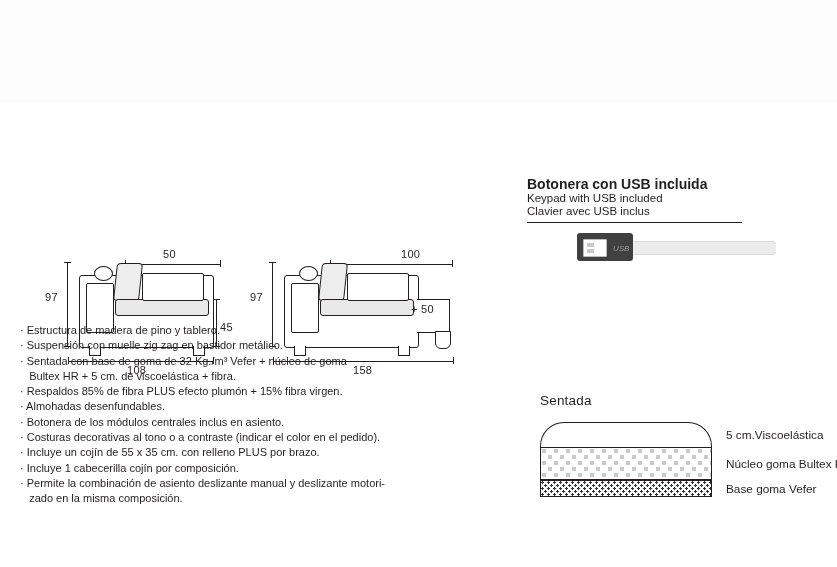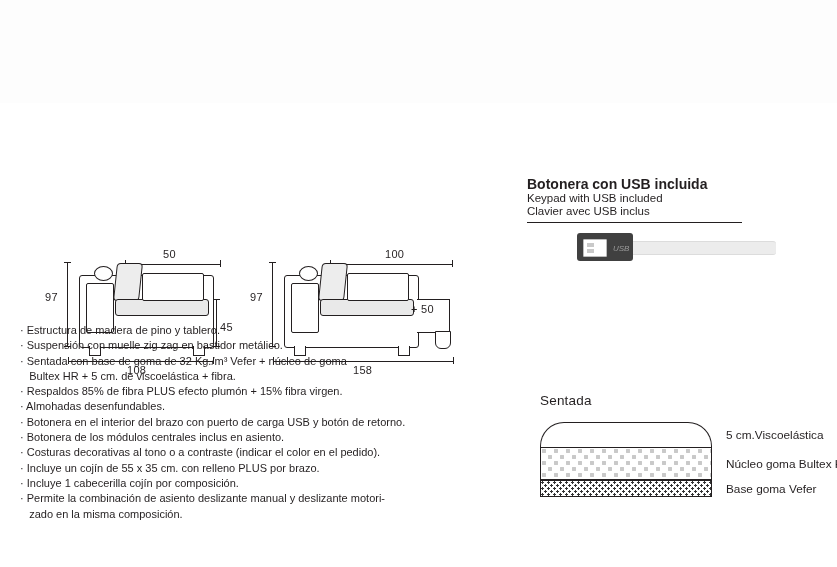--- a/index.html
+++ b/index.html
@@ -300,21 +300,21 @@
       <div class="tick" style="left:68px; top:254px;"></div>
       <div class="tick" style="left:213px; top:254px;"></div>
       <div class="dim-label" style="left:127px; top:261px;">108</div>
     </div>
 
     <div>
 
       <div class="hline" style="left:330px; top:161px; width:122px;"></div>
       <div class="tick" style="left:330px; top:157px;"></div>
       <div class="tick" style="left:452px; top:157px;"></div>
-      <div class="dim-label" style="left:385px; top:145px;">100</div>
+      <div class="dim-label" style="left:401px; top:145px;">100</div>
 
       <div class="vline" style="left:272px; top:159px; height:84px;"></div>
       <div class="tick-h" style="left:269px; top:159px;"></div>
       <div class="tick-h" style="left:269px; top:243px;"></div>
       <div class="dim-label" style="left:250px; top:188px;">97</div>
 
       <div class="sofa-body" style="left:284px; top:172px; width:133px; height:71px;"></div>
       <div class="sofa-inner" style="left:291px; top:180px; width:26px; height:48px;"></div>
       <div class="cushion" style="left:320px; top:160px; width:24px; height:36px; transform:skewX(-6deg);"></div>
       <div class="pillow" style="left:299px; top:163px; width:17px; height:13px;"></div>
@@ -349,21 +349,20 @@
   </div>
 
   <div class="features">
     <ul>
       <li>· Estructura de madera de pino y tablero.</li>
       <li>· Suspensión con muelle zig zag en bastidor metálico.</li>
       <li>· Sentada con base de goma de 32 Kg./m³ Vefer + núcleo de goma</li>
       <li>   Bultex HR + 5 cm. de viscoelástica + fibra.</li>
       <li>· Respaldos 85% de fibra PLUS efecto plumón + 15% fibra virgen.</li>
       <li>· Almohadas desenfundables.</li>
-      <li>· Botonera en el interior del brazo con puerto de carga USB y botón de retorno.</li>
       <li>· Botonera de los módulos centrales inclus en asiento.</li>
       <li>· Costuras decorativas al tono o a contraste (indicar el color en el pedido).</li>
       <li>· Incluye un cojín de 55 x 35 cm. con relleno PLUS por brazo.</li>
       <li>· Incluye 1 cabecerilla cojín por composición.</li>
       <li>· Permite la combinación de asiento deslizante manual y deslizante motori-</li>
       <li>   zado en la misma composición.</li>
     </ul>
   </div>
 
   <div class="sentada">

